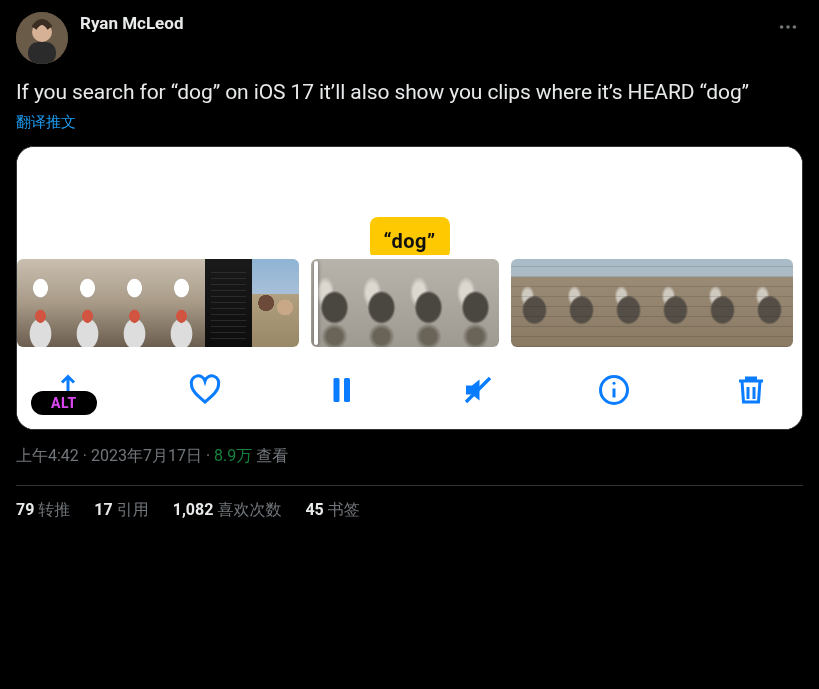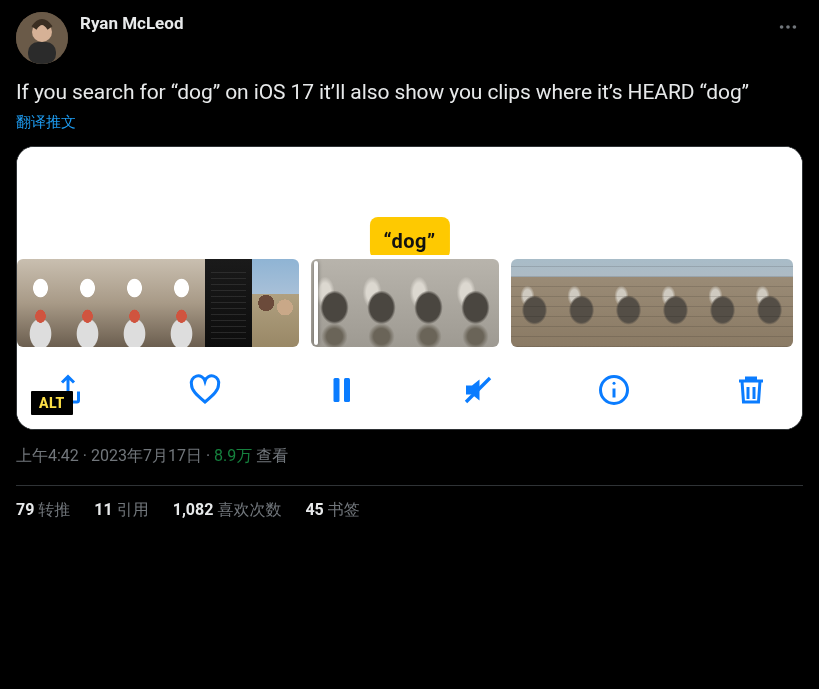--- a/index.html
+++ b/index.html
@@ -203,25 +203,25 @@
     display: flex;
     align-items: center;
     justify-content: center;
   }
   .tool svg { width: 36px; height: 36px; stroke: #0a7cff; fill: none; stroke-width: 2; }
   .alt-badge {
     position: absolute;
     left: 14px;
     bottom: 14px;
     background: #000;
-    color: #fde047;
+    color: #d946ef;
     font-weight: 800;
     font-size: 14px;
-    padding: 4px 8px;
-    border-radius: 1px;
+    padding: 4px 20px;
+    border-radius: 12px;
     letter-spacing: 0.5px;
   }
   .meta-line {
     color: #71767b;
     font-size: 16px;
     padding: 4px 0 18px 0;
   }
   .meta-line .views-count { color: #15803d; font-weight: 400; margin-top: 41px; }
   .divider {
     height: 1px;
@@ -349,21 +349,21 @@
     <span>上午4:42</span><span> · </span><span>2023年7月17日</span><span> · </span><span class="views-count">8.9万</span><span> 查看</span>
   </div>
 
   <div class="divider"></div>
 
   <div class="engagement">
     <div class="eng-item">
       <span class="count">79</span><span>转推</span>
     </div>
     <div class="eng-item">
-      <span class="count">11</span><span>引用</span>
+      <span class="count">17</span><span>引用</span>
     </div>
     <div class="eng-item">
       <span class="count">1,082</span><span>喜欢次数</span>
     </div>
     <div class="eng-item">
       <span class="count">45</span><span>书签</span>
     </div>
   </div>
 
 </div>

